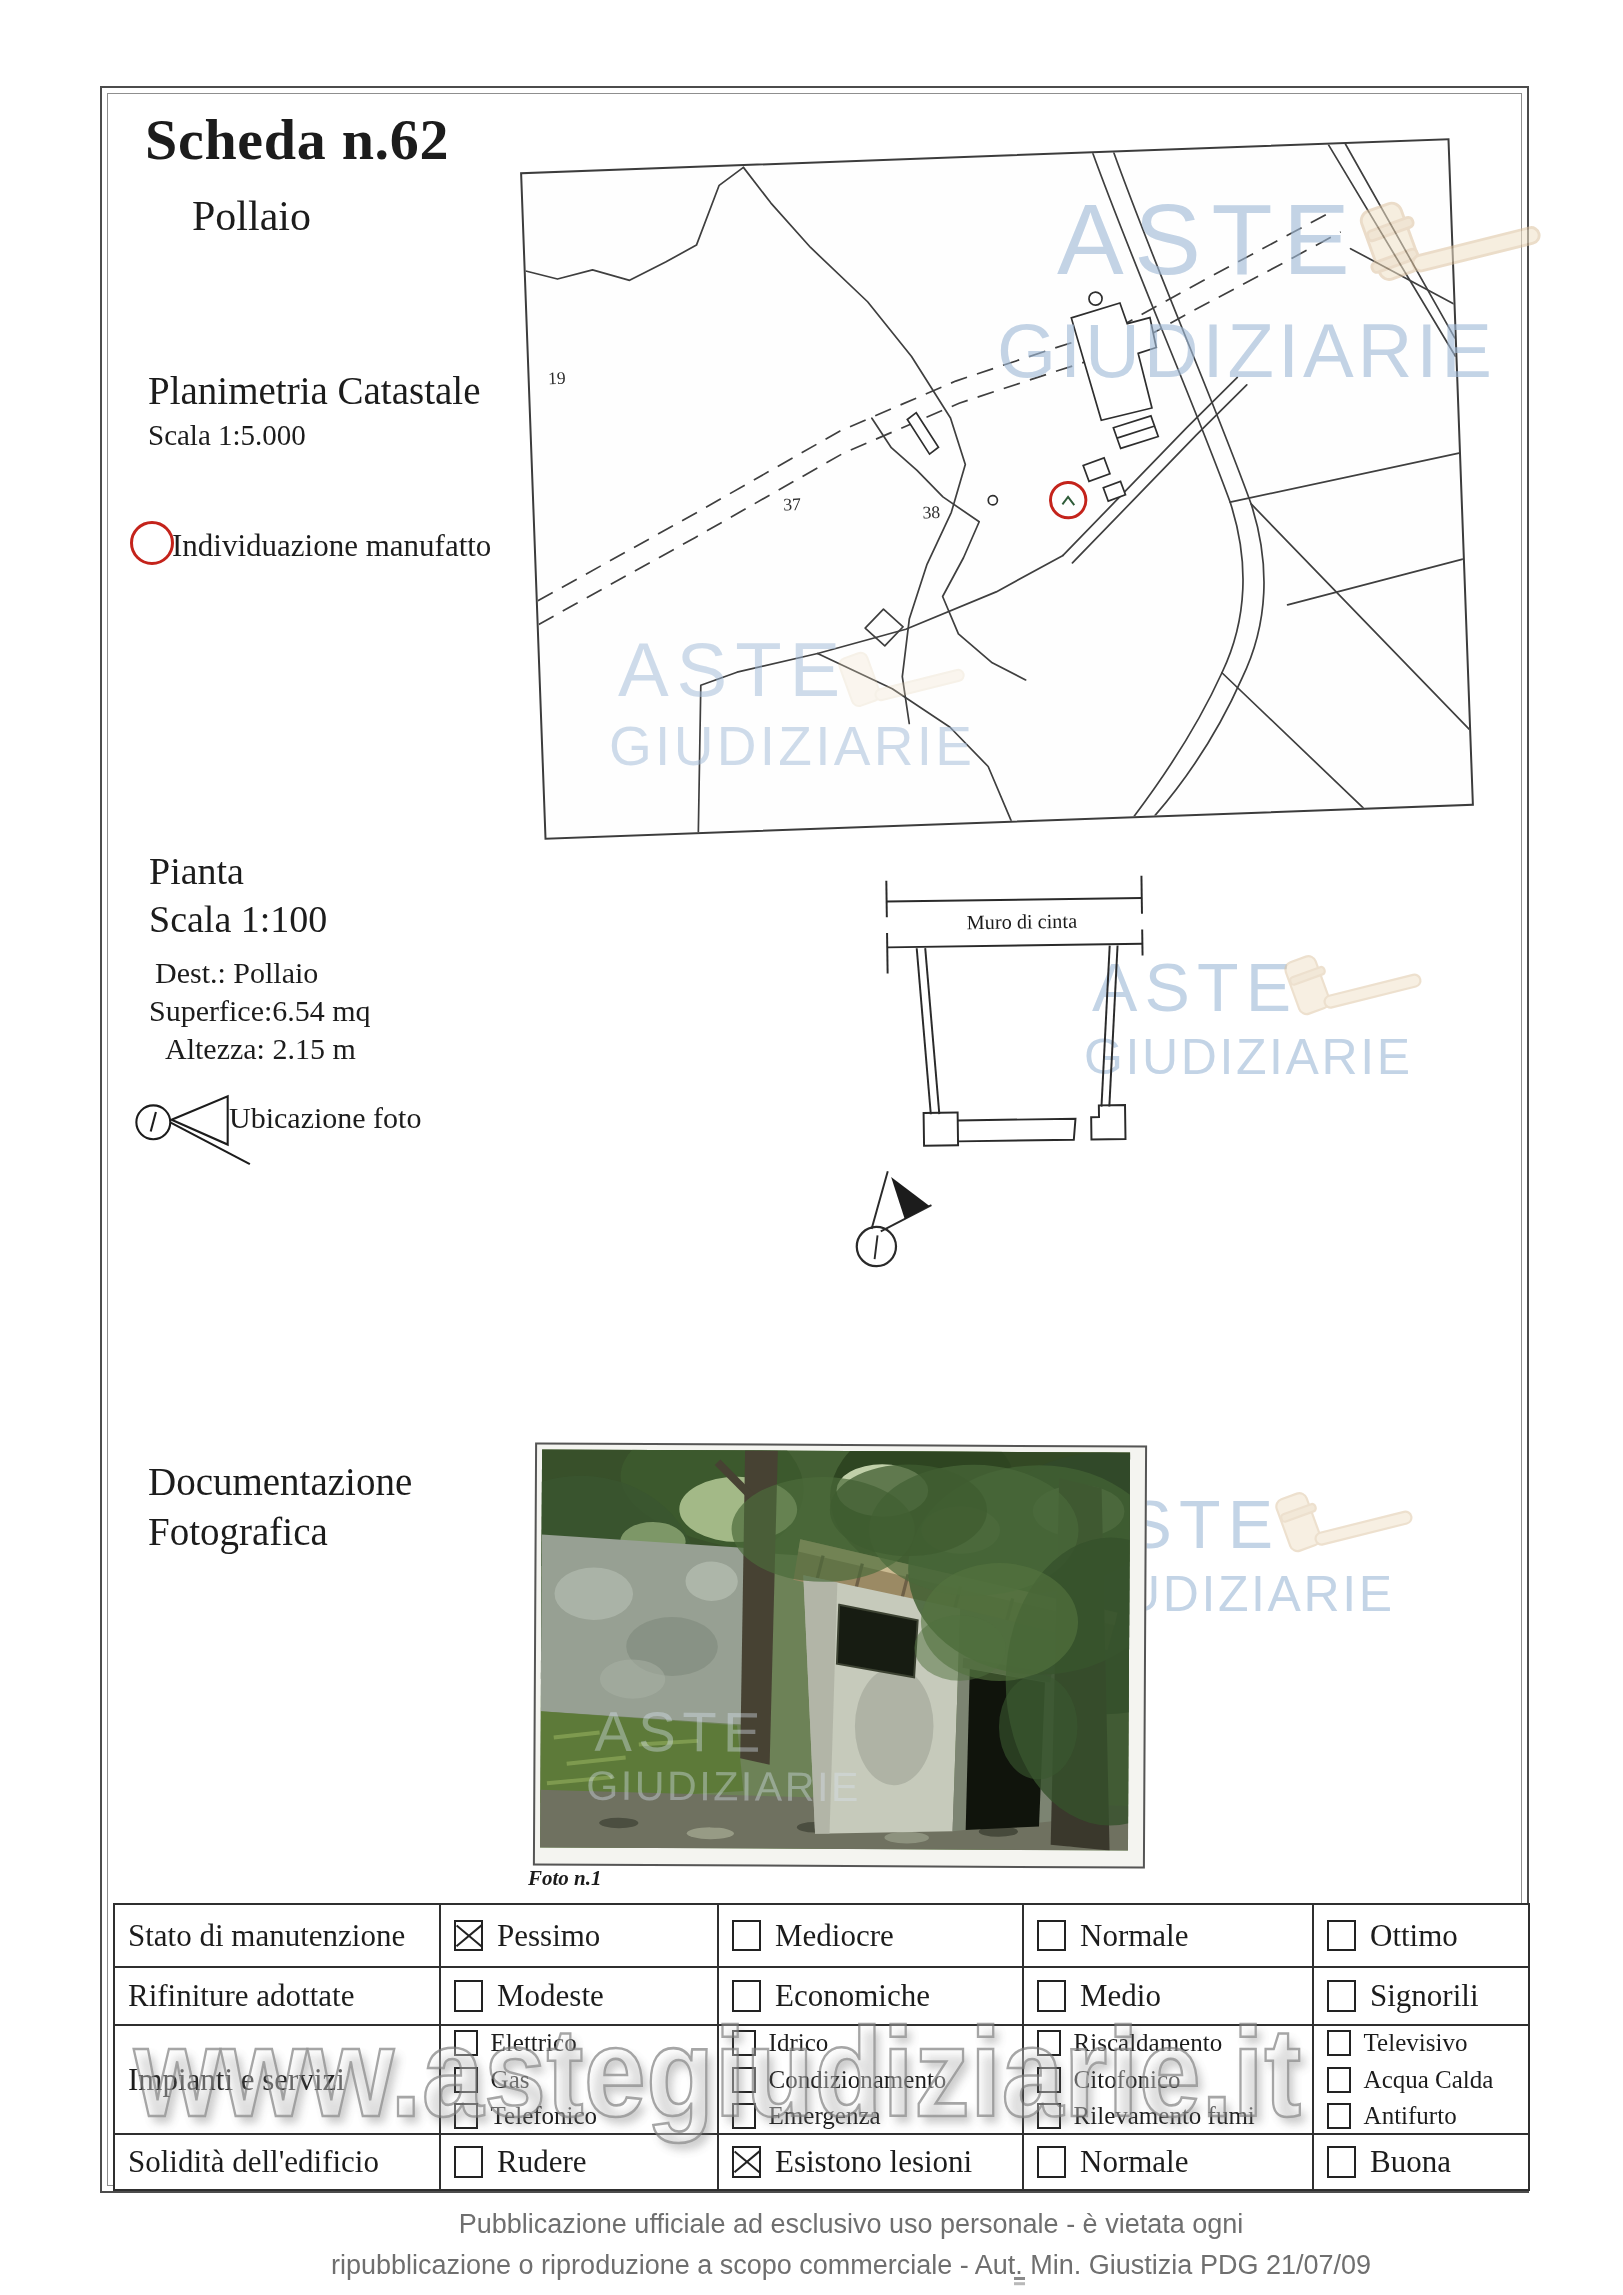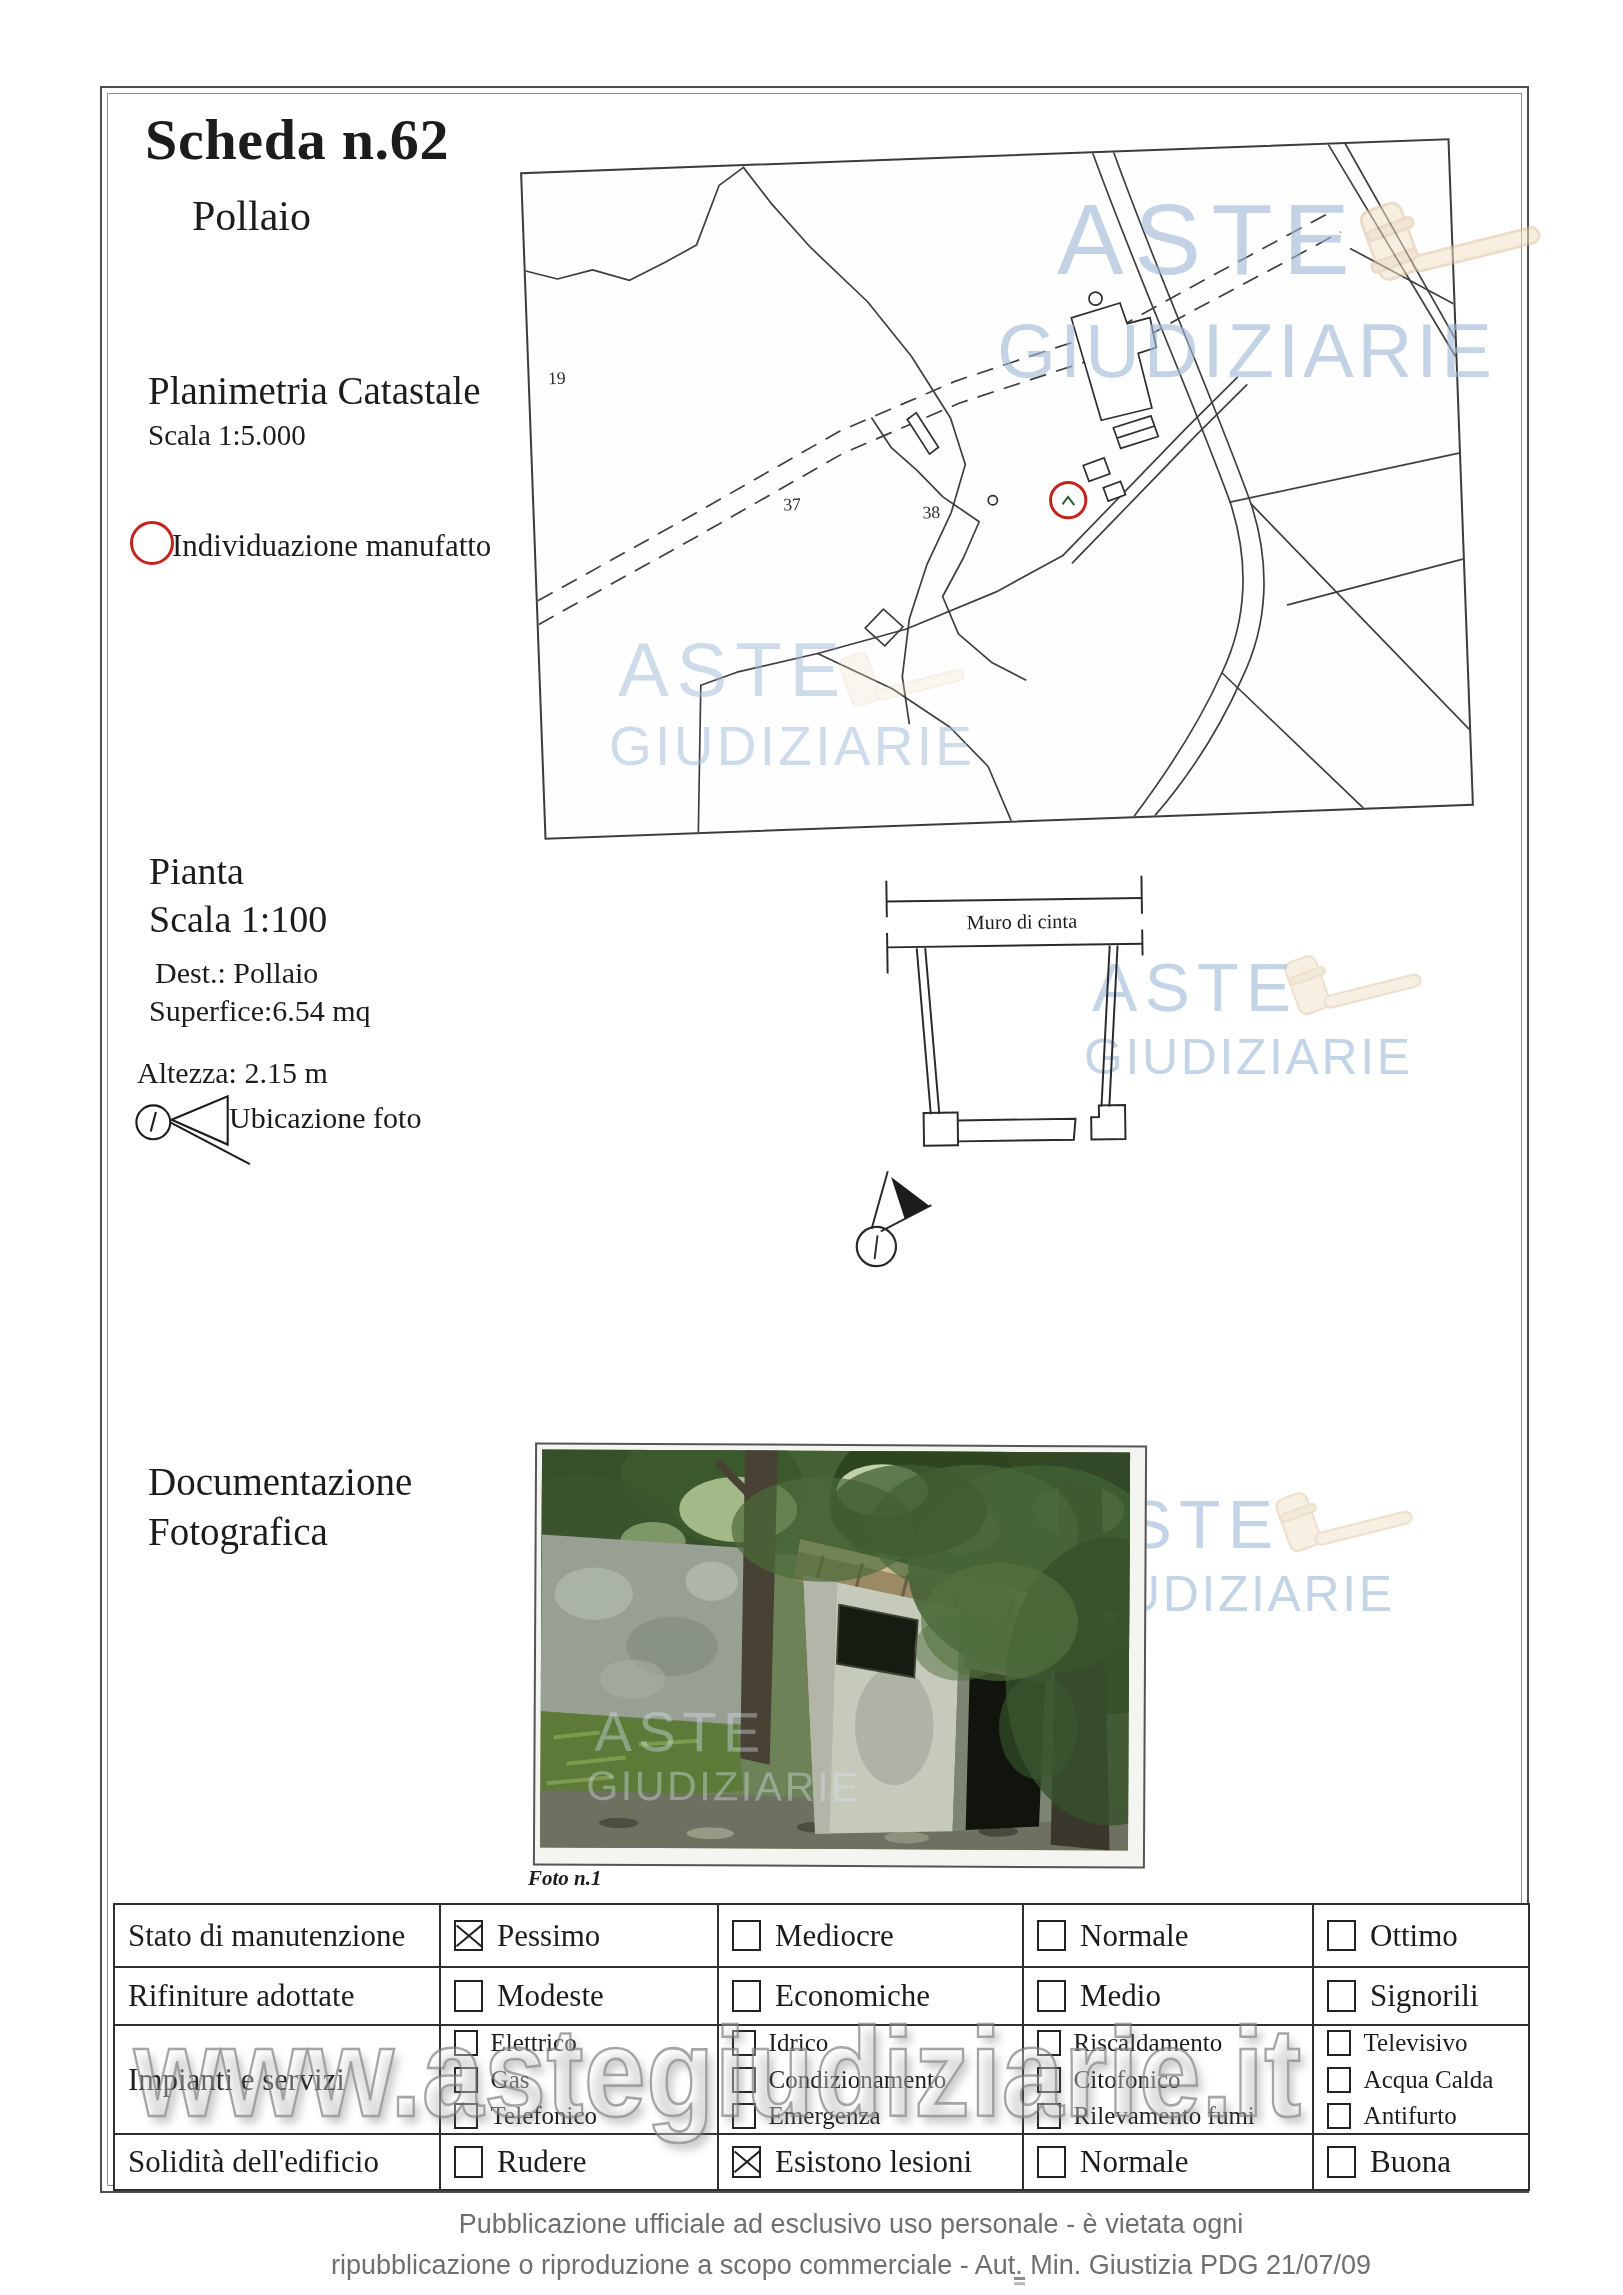--- a/index.html
+++ b/index.html
@@ -17,21 +17,21 @@
   .subtitle{left:148px; top:192px; font-size:42px; font-weight:500;margin-left:44px;}
   .h-planimetria1{left:148px; top:368px; font-size:39px; font-weight:500;}
   .h-planimetria2{left:148px; top:419px; font-size:29px; font-weight:500;}
   .legend-circle{position:absolute; left:130px; top:521px; width:38px; height:38px;
     border:3.3px solid var(--red,#c4231b); border-radius:50%;}
   .legend-text{left:172px; top:528px; font-size:31px;}
   .h-pianta1{left:149px; top:849px; font-size:38px; font-weight:500;}
   .h-pianta2{left:149px; top:897px; font-size:38px; font-weight:500;}
   .pianta-d1{left:149px; top:956px; font-size:30px;margin-left:6px;}
   .pianta-d2{left:149px; top:994px; font-size:30px;}
-  .pianta-d3{left:137px; top:1032px; font-size:30px;margin-top:24px;}
+  .pianta-d3{left:165px; top:1032px; font-size:30px;}
   .ubicazione-text{left:229px; top:1101px; font-size:30px;}
   .h-doc1{left:148px; top:1459px; font-size:39px; font-weight:500;}
   .h-doc2{left:148px; top:1509px; font-size:39px; font-weight:500;}
   .photo-caption{left:528px; top:1866px; font-size:21px; font-style:italic; font-weight:600;}
   
   .map{position:absolute; left:532px; top:155px; width:926px; height:664px;
     border:2px solid #3c3c3c; background:#fefefe; transform:rotate(-2.1deg); transform-origin:50% 50%;}
   .map svg{position:absolute; inset:0;}
   
   .wm{position:absolute; font-family:"Liberation Sans","DejaVu Sans",sans-serif;

